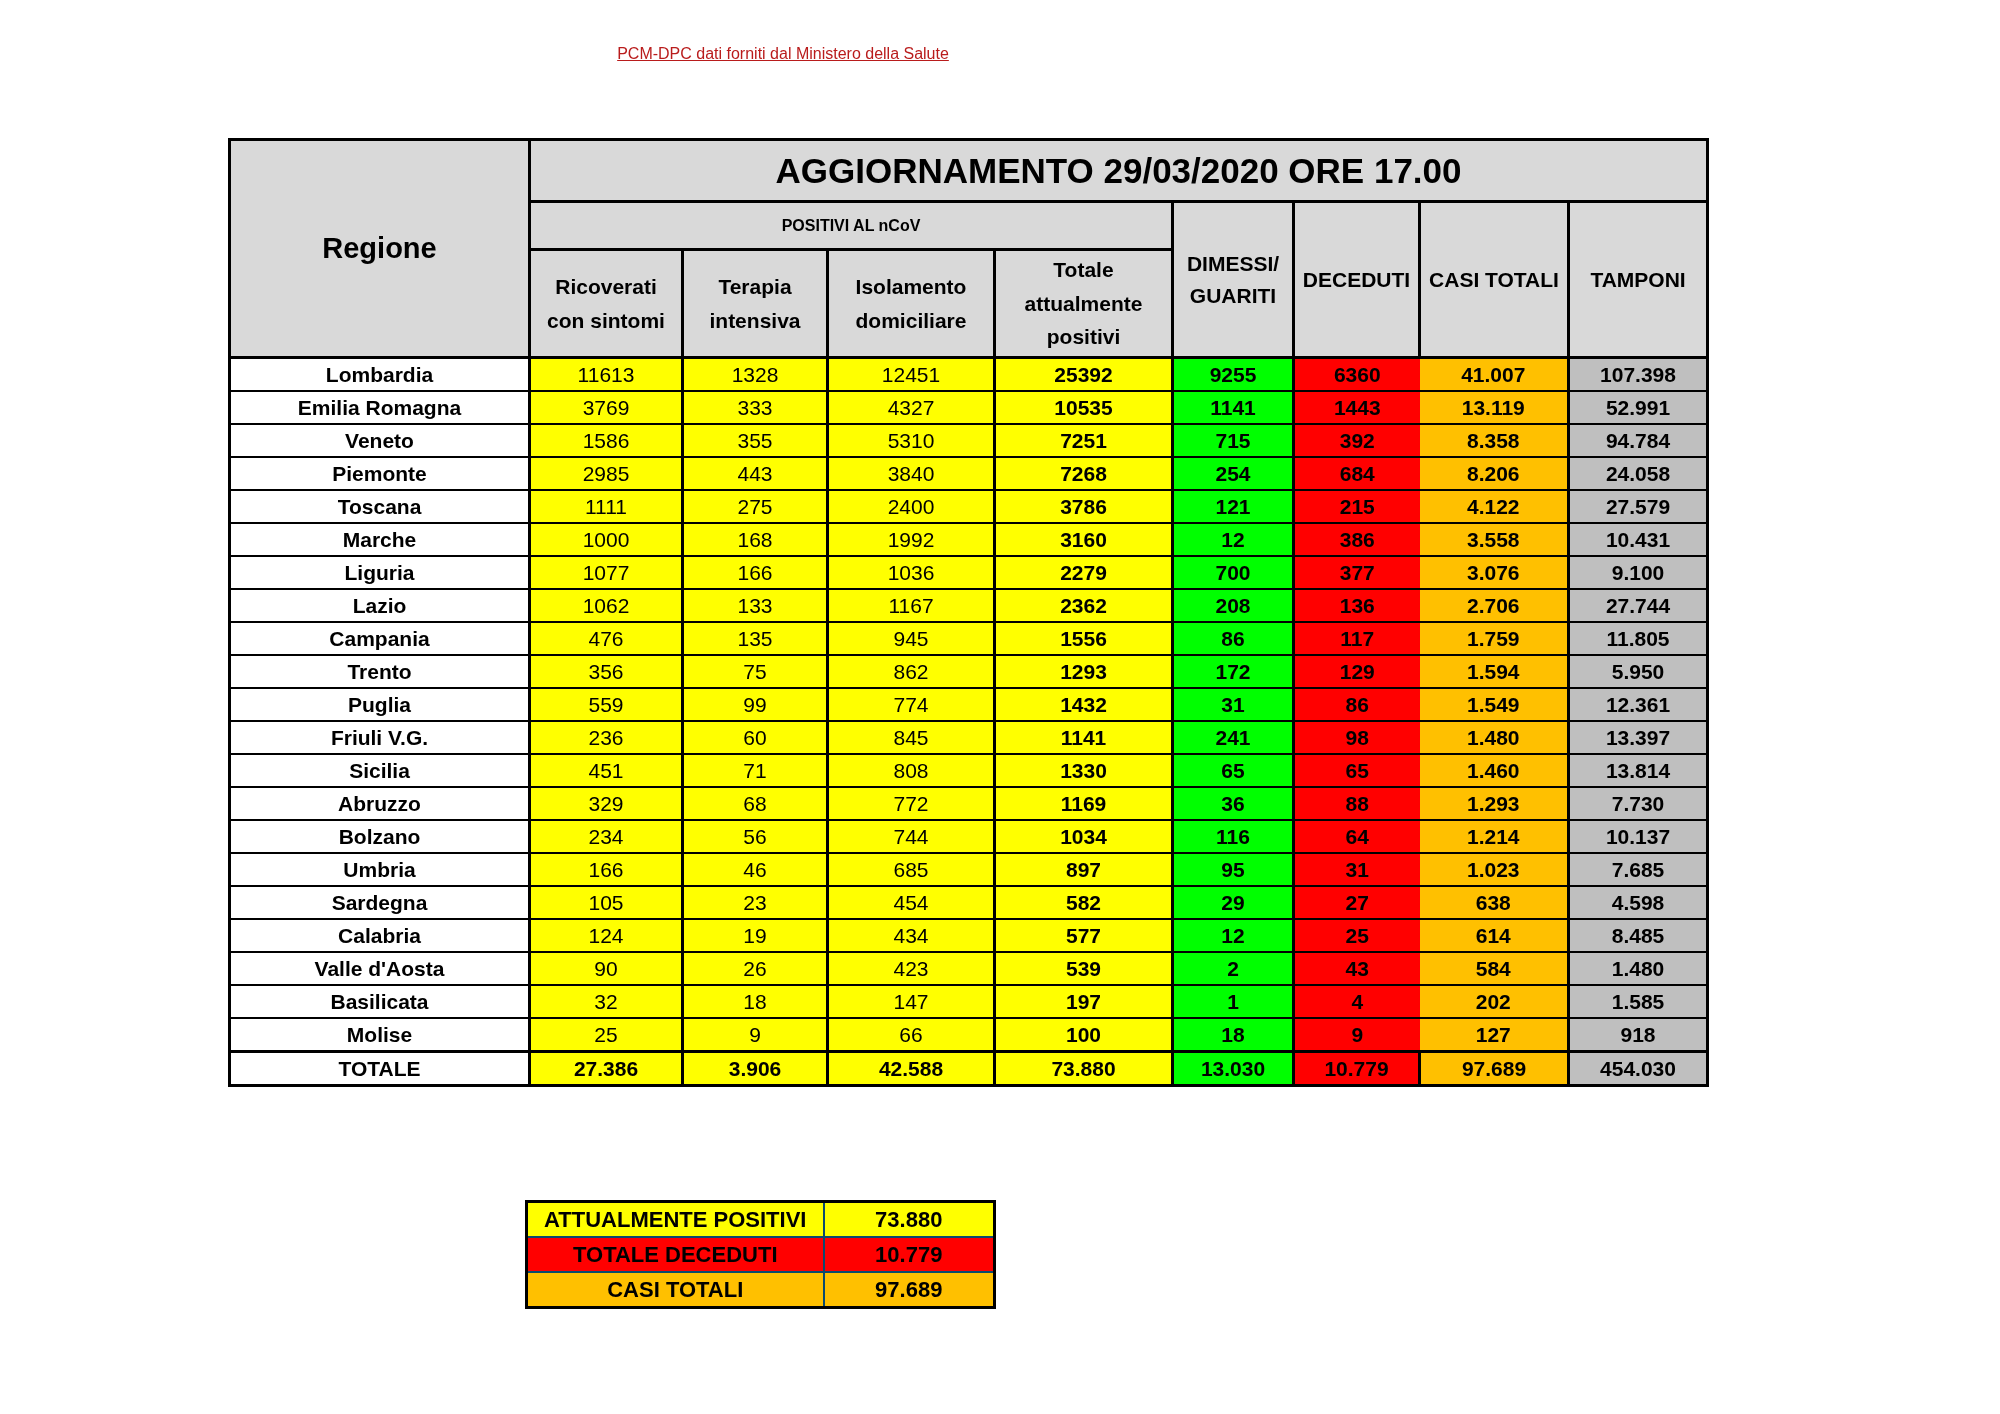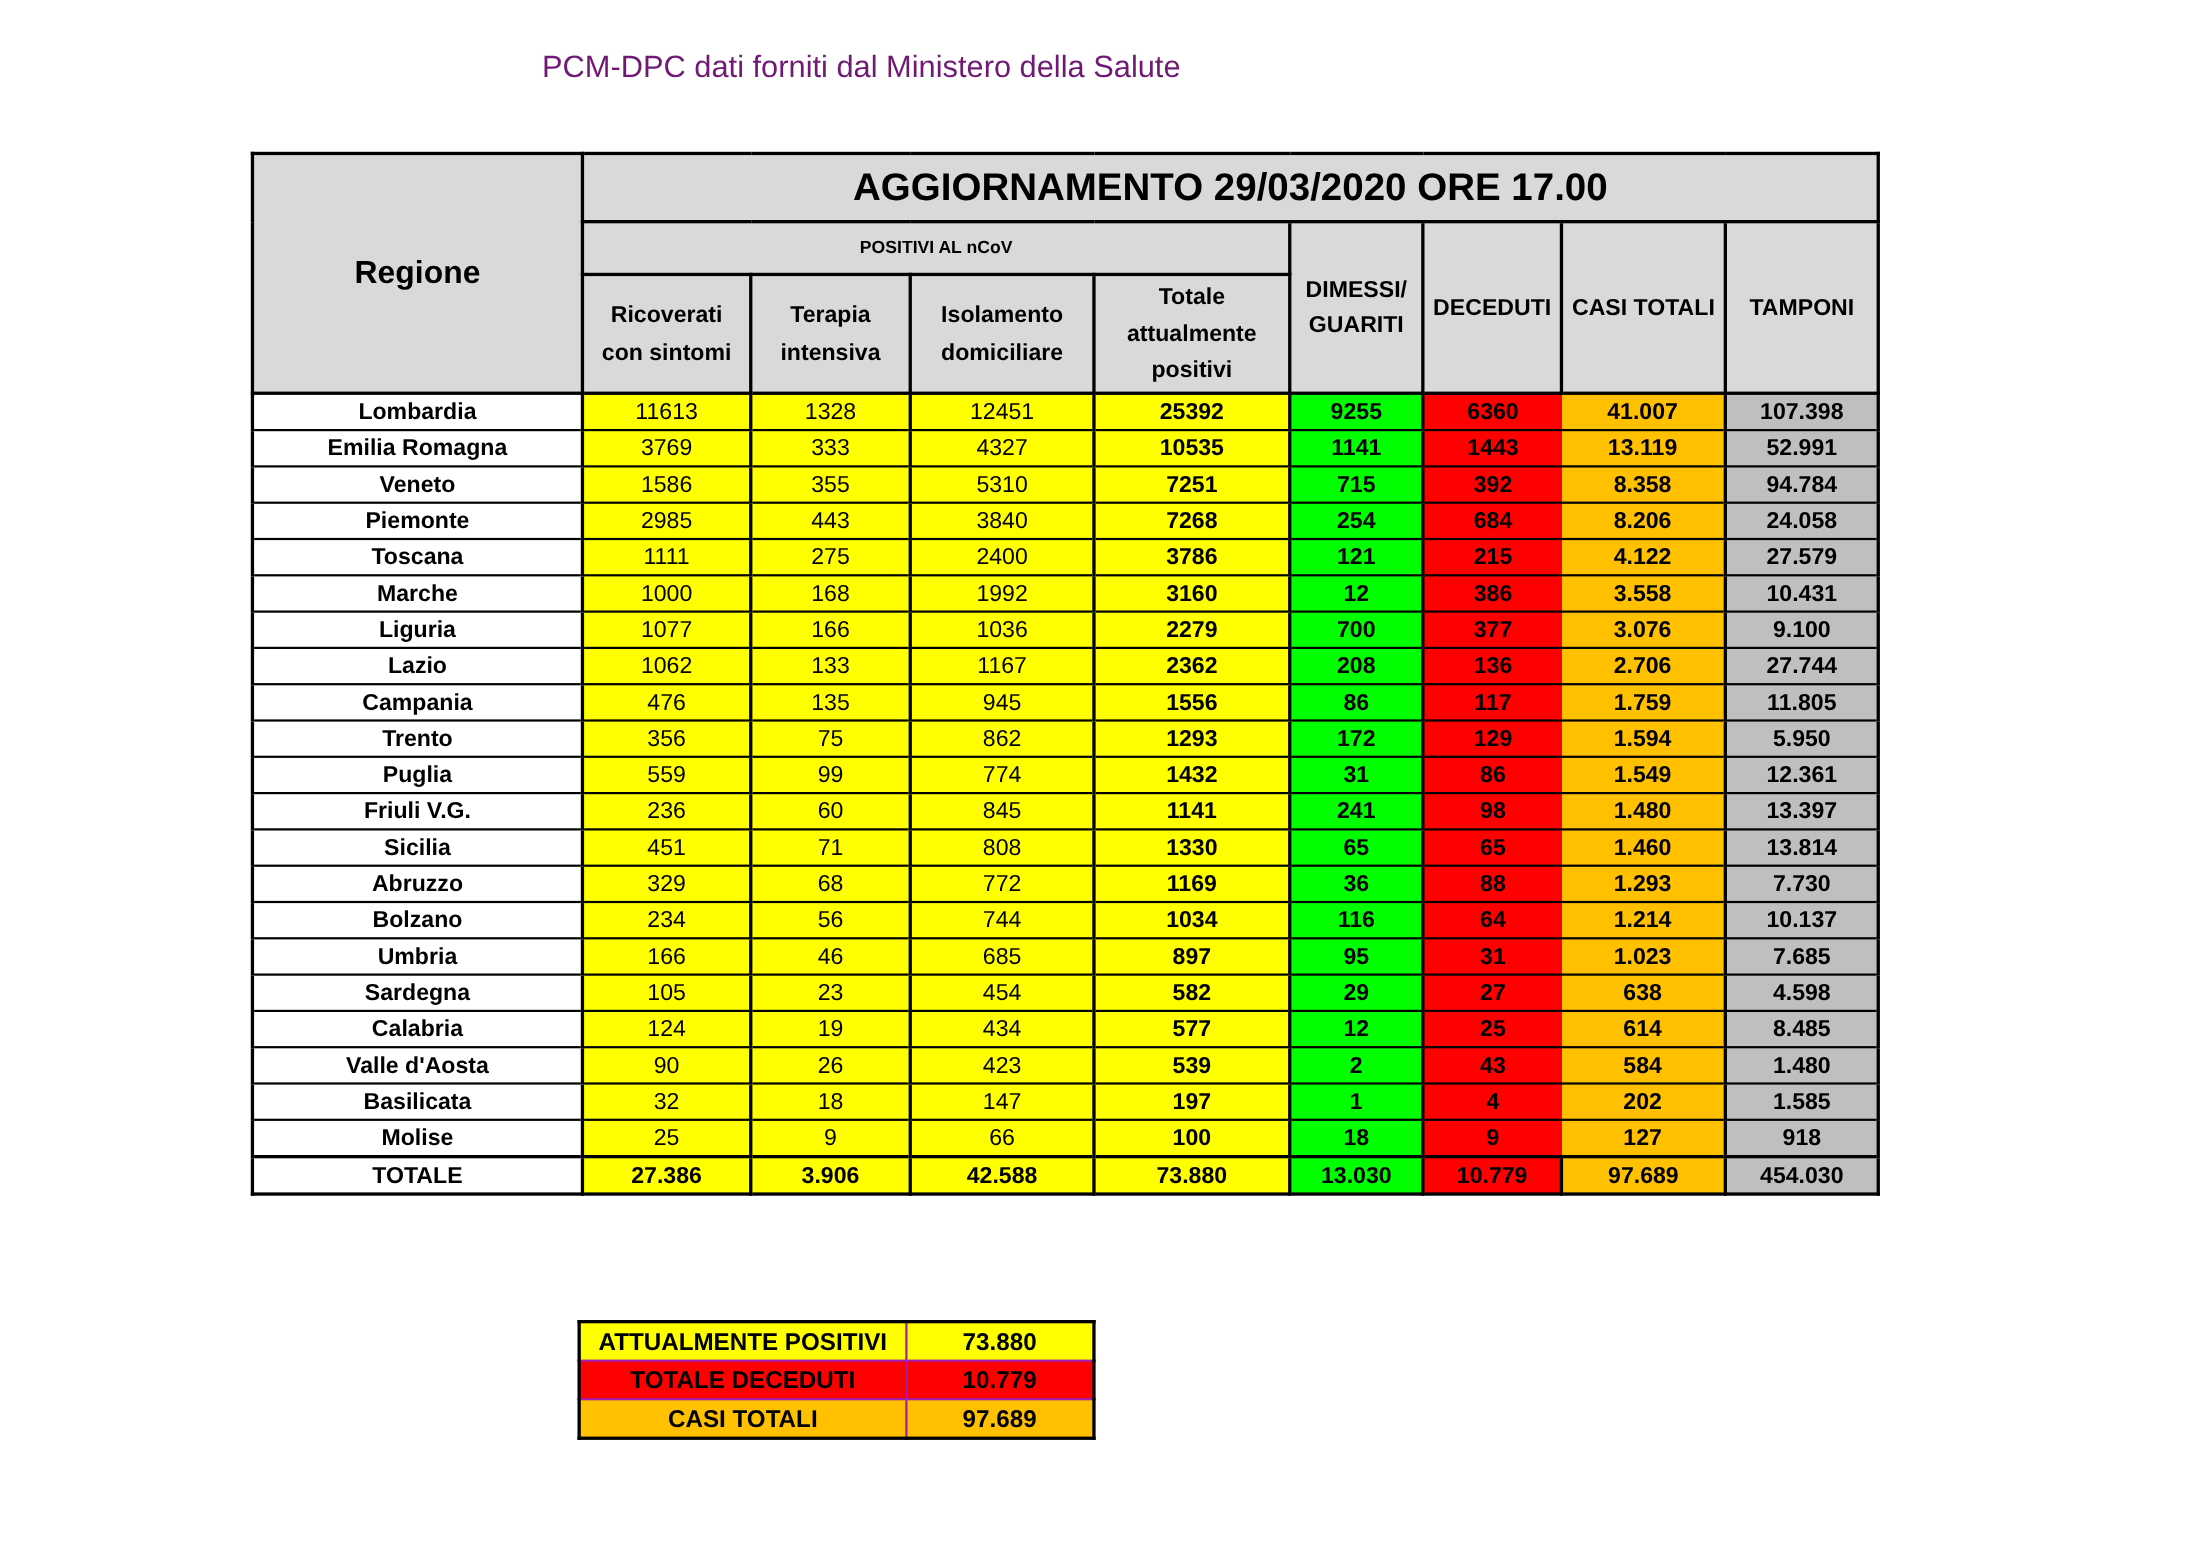--- a/index.html
+++ b/index.html
@@ -2,21 +2,21 @@
 <html style="--yellow: #FFFF00; --green: #00FF00; --red: #FF0000; --orange: #FFC000; --hdrgrey: #D9D9D9; --cellgrey: #BFBFBF;"><head>
 <meta charset="utf-8">
 <style>
   html,body{margin:0;padding:0}
   body{
     width:2000px;height:1414px;position:relative;overflow:hidden;
     background:#ffffff;font-family:"Liberation Sans",sans-serif;color:#000;
   }
   .page-title{
     position:absolute;top:45px;left:783px;transform:translateX(-50%);
-    font-size:28px;color:#701a75;white-space:nowrap;
+    font-size:16px;color:#b91c1c;white-space:nowrap;text-decoration:underline;
   }
   table.main{
     position:absolute;left:228px;top:138px;width:1478px;
     border-collapse:collapse;table-layout:fixed;border:3px solid #000;
   }
   table.main th{
     background:var(--hdrgrey);border:3px solid #000;font-weight:bold;
     text-align:center;vertical-align:middle;padding:0 4px;
   }
   .main thead tr.r1{height:62px}
@@ -40,21 +40,21 @@
   .c-orange{background:var(--orange);font-weight:bold;border-left-width:0 !important;border-right-width:3px !important}
   .c-grey{background:var(--cellgrey);font-weight:bold;border-left-width:3px !important;border-right-width:3px !important}
   tr.row-total td{border-top-width:3px !important;border-bottom-width:3px !important;font-weight:bold}
   tr.row-total td.c-red{border-right-width:3px !important}
   tr.row-total td.c-orange{border-left-width:3px !important}
   table.summary{
     position:absolute;left:525px;top:1200px;width:468px;
     border-collapse:collapse;table-layout:fixed;border:3px solid #000;
   }
   table.summary td{
-    border:2px solid #a21caf;height:33px;font-size:22px;font-weight:bold;
+    border:2px solid #0c4a6e;height:33px;font-size:22px;font-weight:bold;
     text-align:center;vertical-align:middle;padding:0;
   }
   tr.sum-yellow td{background:var(--yellow)}
   tr.sum-green td{background:var(--green)}
   tr.sum-red td{background:var(--red)}
   tr.sum-orange td{background:var(--orange)}
 </style>
 </head>
 <body>
 

